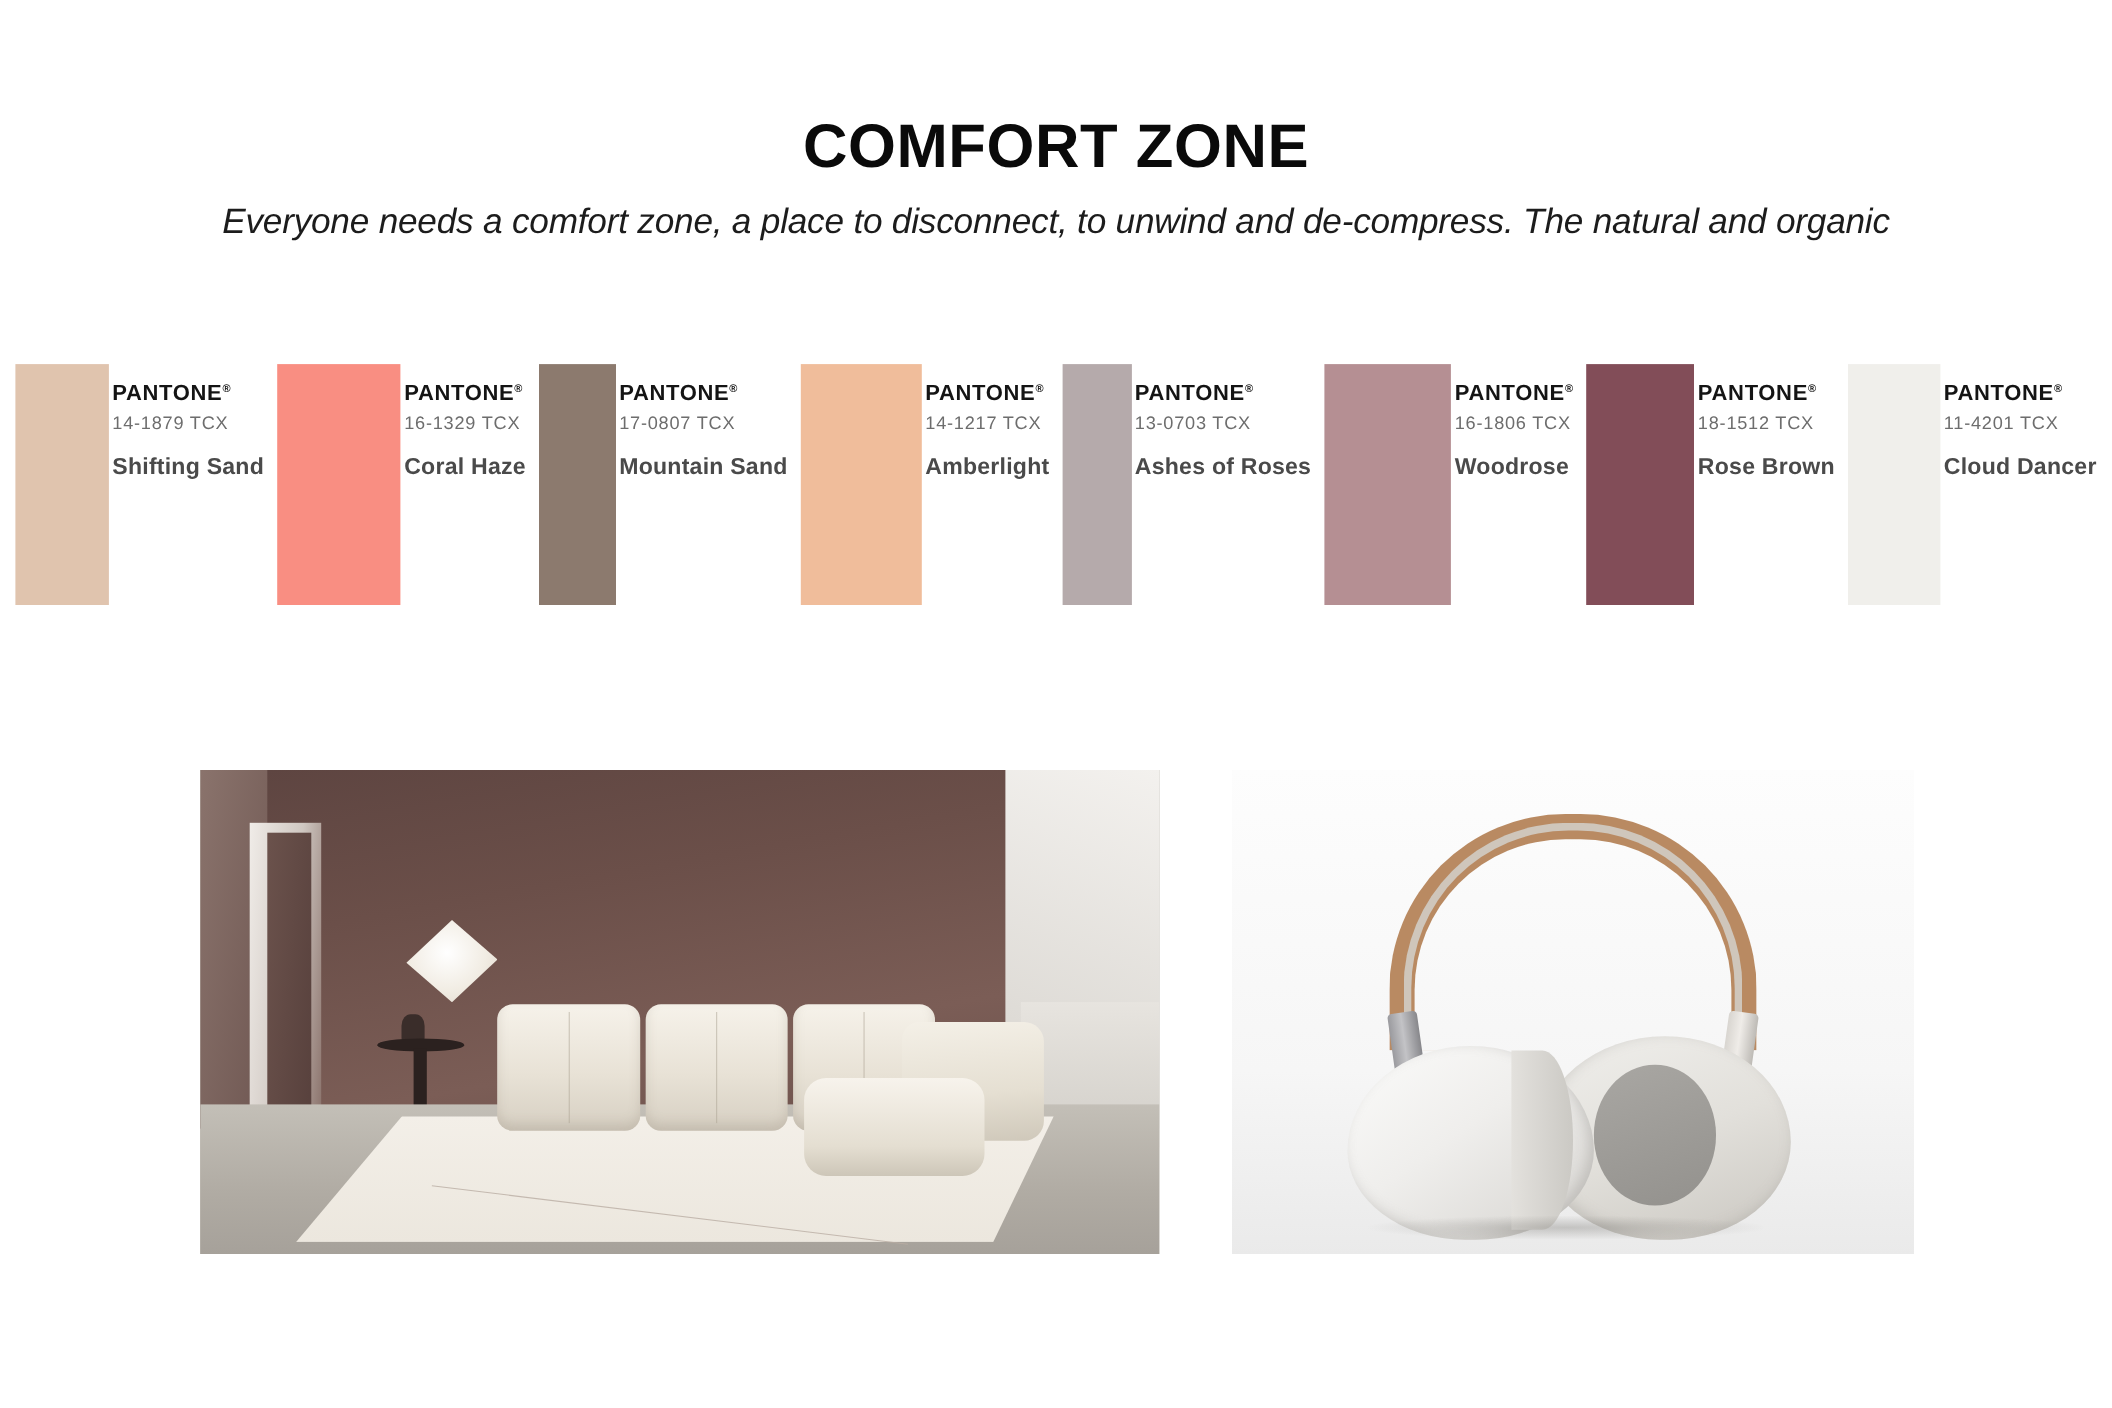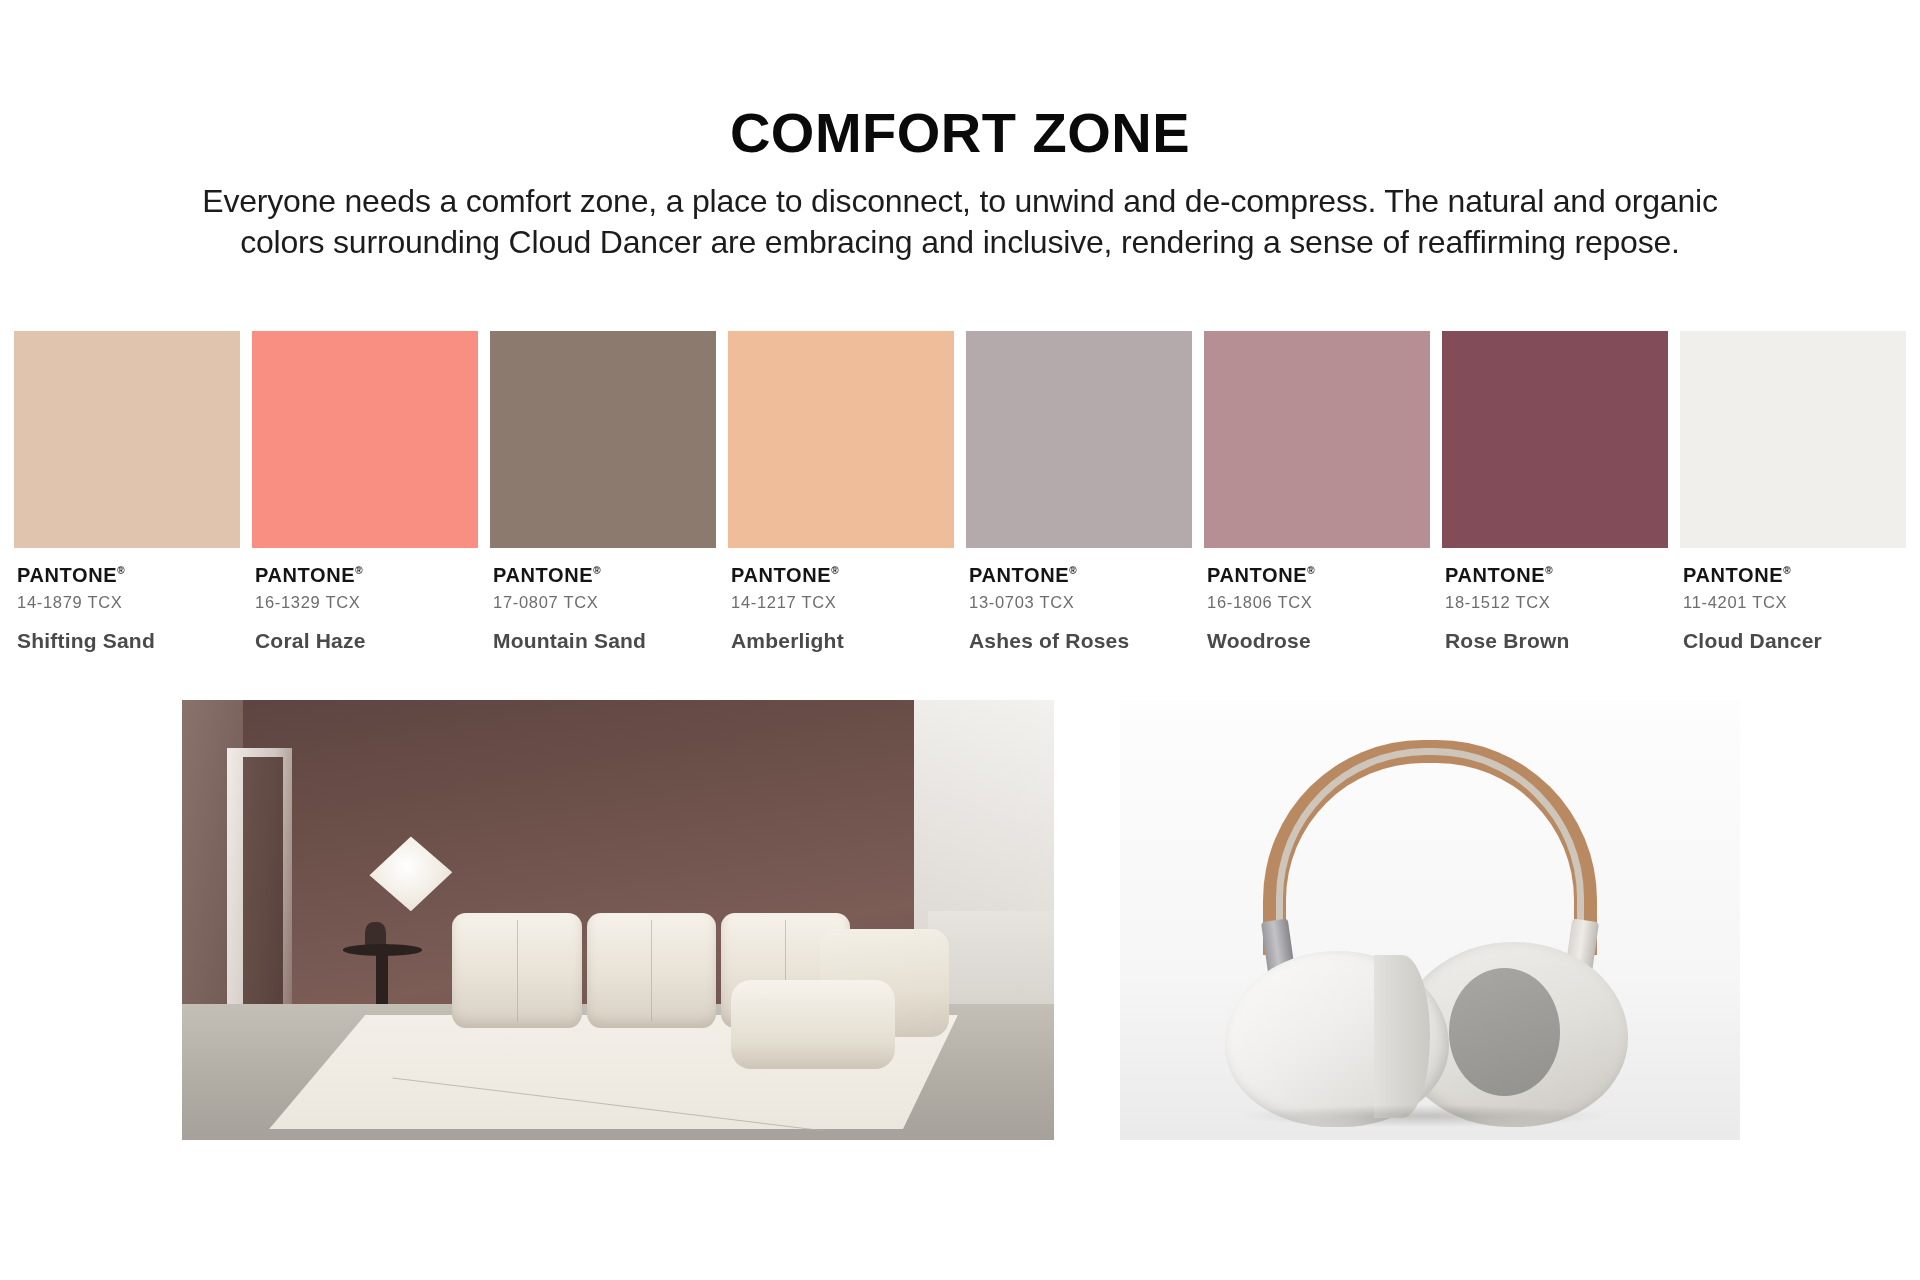--- a/index.html
+++ b/index.html
@@ -42,37 +42,37 @@
   .subtitle {
     margin-top: 18px;
     font-size: 32px;
     line-height: 1.30;
     color: #1c1c1c;
     font-weight: 400;
     letter-spacing: -0.2px;
     padding: 0 78px;
     font-family: "Liberation Sans", sans-serif;
   }
-  .subtitle .line { display: block; }
+  .subtitle .line { display: block; font-style: italic; }
 
   
   .swatch-strip {
     position: absolute;
     top: 331px;
     left: 14px;
     width: 1892px;
     height: 320px;
     display: flex;
     gap: 12px;
   }
 
   .swatch-col {
     flex: 1 1 0;
     display: flex;
-    flex-direction: column;
+    flex-direction: row;
     min-width: 0;
   }
 
   .swatch-chip {
     height: 219px;
     width: 100%;
     display: block;
   }
 
   .swatch-meta {
@@ -388,21 +388,20 @@
 </head>
 <body>
 
 <div id="page">
 
   <div class="header">
     <h1 class="main-title">COMFORT ZONE</h1>
 
     <p class="subtitle">
       <span class="line">Everyone needs a comfort zone, a place to disconnect, to unwind and de-compress.  The natural and organic</span>
-      <span class="line">colors surrounding Cloud Dancer are embracing and inclusive, rendering a sense of reaffirming repose.</span>
     </p>
   </div>
 
   <div class="swatch-strip">
 
     <div class="swatch-col">
       <div class="swatch-chip" style="background-color: rgb(224, 196, 174);"></div>
       <div class="swatch-meta">
         <div class="pantone-word"><span>PANTONE</span><span class="reg">®</span></div>
         <div class="pantone-code">14-1879 TCX</div>

